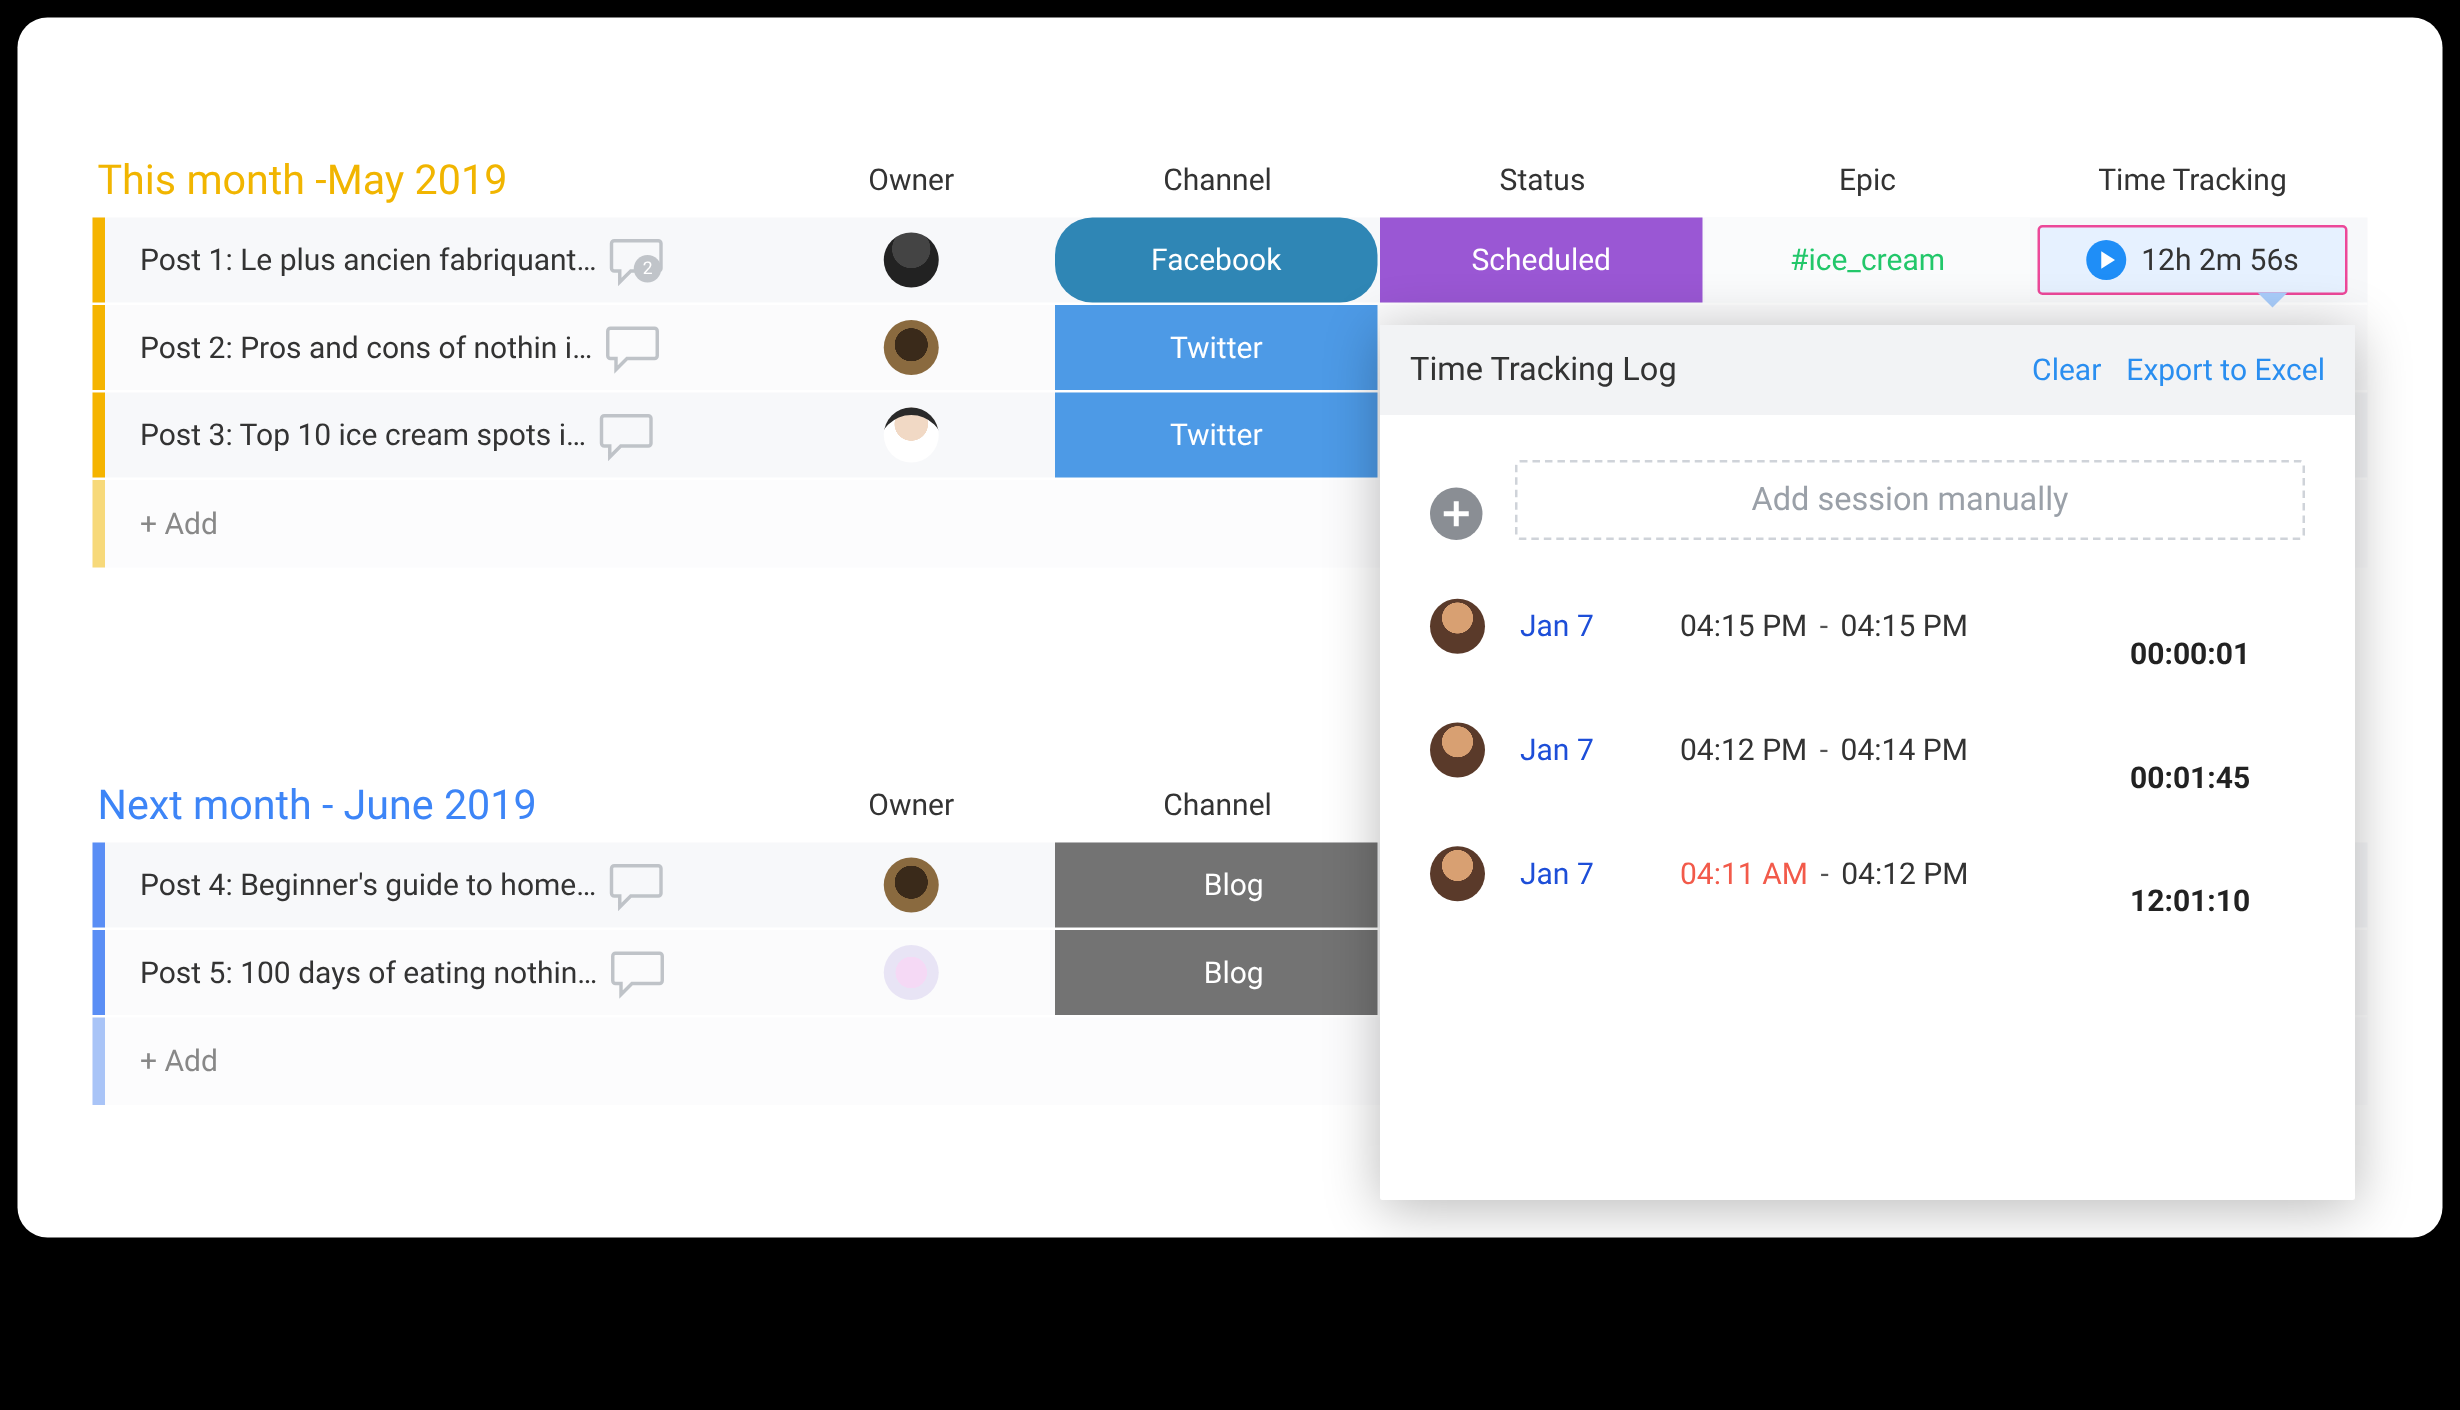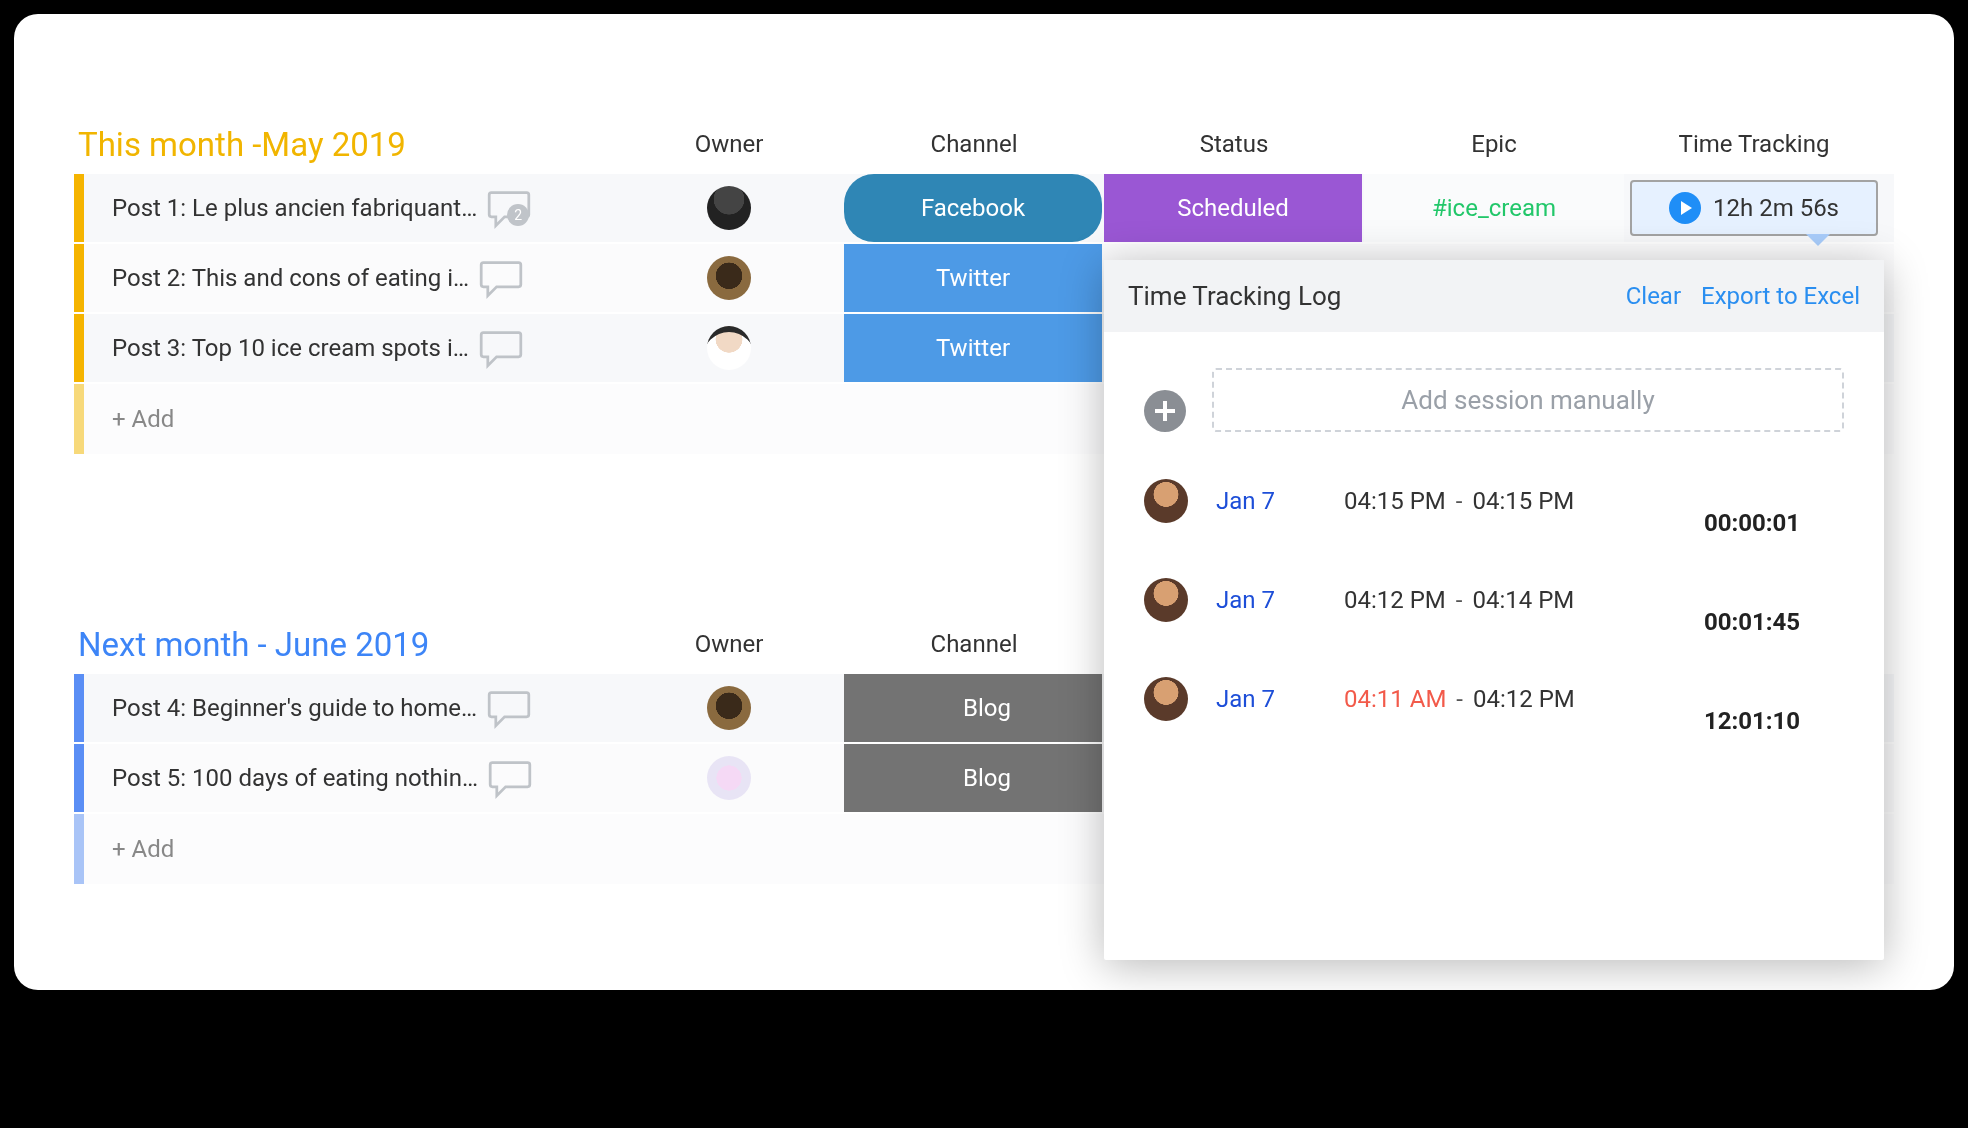--- a/index.html
+++ b/index.html
@@ -80,21 +80,21 @@
   }
   .c-fb { background:#2f86b5;border-radius:30px; }
   .c-tw { background:#4d9ae6; }
   .c-blog { background:#737373;padding-left:28px; }
   .c-sched { background:#9a57d4; }
 
   .epic-cell { display:flex; align-items:center; justify-content:center; font-size:24px; color:#22c76a; height:100%; background:#fafbfc; }
 
   .tt-cell { display:flex; align-items:center; justify-content:center; height:100%; padding:6px; }
   .tt-chip {
-    flex:1; height:100%; background:#e6f1ff; border:2px solid #a3a3a3; border-radius:4px;
+    flex:1; height:100%; background:#e6f1ff; border:2px solid #ec4899; border-radius:4px;
     display:flex; align-items:center; justify-content:center; gap:12px;
     color:#333; font-size:24px; position: relative; text-align: right;
   }
   .play-icon {
     width:32px; height:32px; border-radius:50%; background:#1f8ef7;
     display:inline-flex; align-items:center; justify-content:center;
   }
   .play-icon::after {
     content:""; display:block; width:0; height:0;
     border-left:11px solid #fff; border-top:7px solid transparent; border-bottom:7px solid transparent;
@@ -200,21 +200,21 @@
           <div class="tt-cell">
             <div class="tt-chip">
               <span class="play-icon"></span>
               <span>12h 2m 56s</span>
             </div>
           </div>
         </div>
 
         <div class="row alt">
           <div class="title-cell">
-            <span class="title-text">Post 2: This and cons of eating i…</span>
+            <span class="title-text">Post 2: Pros and cons of nothin i…</span>
             <span class="comment-icon">
               <svg viewBox="0 0 40 40">
                   <path d="M4 6h32a2 2 0 0 1 2 2v18a2 2 0 0 1-2 2H16l-8 8v-8H4a2 2 0 0 1-2-2V8a2 2 0 0 1 2-2z" fill="none" stroke="#bfc3c8" stroke-width="2.5"></path>
                 </svg>
             </span>
           </div>
           <div class="owner-cell">
               <span class="avatar av-pug"></span>
             </div>
           <div class="pill-cell">

